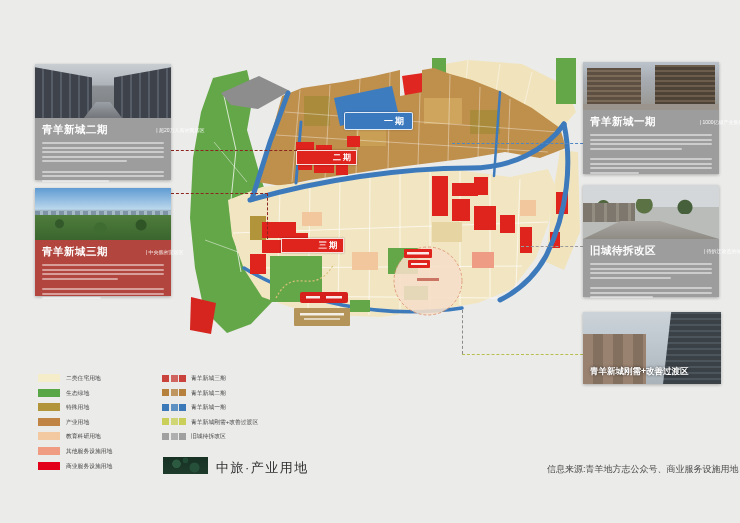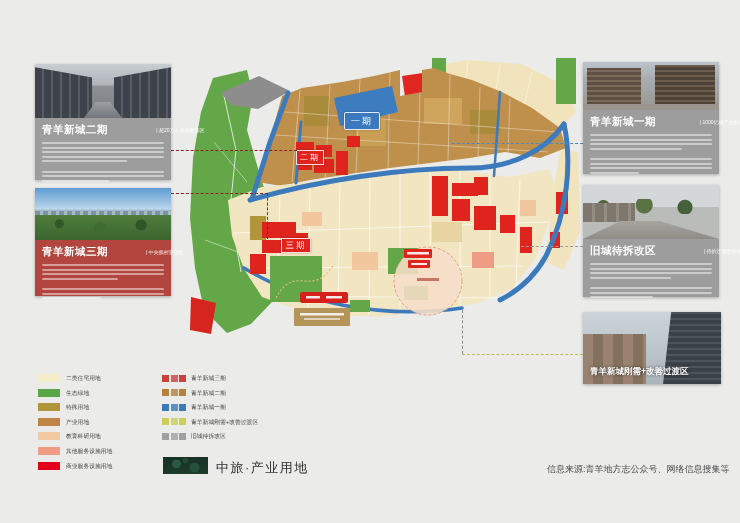--- a/index.html
+++ b/index.html
@@ -35,21 +35,21 @@
   .pd-houses{position:absolute;left:0;top:34%;width:38%;height:34%;background:repeating-linear-gradient(90deg,#7d776d 0 9px,#938c80 9px 12px);}
   .pd-road{position:absolute;bottom:0;width:100%;height:34%;background:linear-gradient(#a8a5a0,#8f8c86);clip-path:polygon(28% 0,56% 0,100% 100%,0 100%);}
   .photo-e{background:linear-gradient(#ccd4da,#b9c2c9 60%,#aab3ba);}
   .pe-tr{position:absolute;right:0;top:0;width:42%;height:100%;background:repeating-linear-gradient(0deg,#3a4147 0 4px,#4c555c 4px 6px);clip-path:polygon(14% 0,100% 0,100% 100%,0 100%);}
   .pe-tl{position:absolute;left:0;top:30%;width:46%;height:70%;background:repeating-linear-gradient(90deg,#9a8270 0 10px,#84705f 10px 20px);}
   .pe-title{position:absolute;left:7px;bottom:6px;color:#fff;font-weight:bold;font-size:8.5px;text-shadow:0 0 3px rgba(0,0,0,.7);white-space:nowrap;}
   
   .dash-h{position:absolute;border-top:1.6px dashed;}
   .dash-v{position:absolute;border-left:1.6px dashed;}
   
-  .badge{position:absolute;color:#fff;font-weight:normal;display:flex;align-items:center;justify-content:center;letter-spacing:2px;border:1px solid rgba(255,255,255,.85);box-shadow:0 0 2px rgba(0,0,0,.3);}
+  .badge{position:absolute;color:#fff;font-weight:bold;display:flex;align-items:center;justify-content:center;letter-spacing:2px;border:1px solid rgba(255,255,255,.85);box-shadow:0 0 2px rgba(0,0,0,.3);padding-left:33px;}
   
   .legend-row{display:flex;align-items:center;margin-bottom:6.6px;height:8px;}
   .sw{width:22px;height:8px;margin-right:6px;flex:0 0 auto;}
   .sw-seg{display:flex;gap:1.5px;width:24px;margin-right:5px;flex:0 0 auto;}
   .sw-seg span{width:7px;height:7px;}
   .sw-seg span:nth-child(2){opacity:.8;}
   .legend-label{font-size:10px;transform:scale(.58);transform-origin:0 50%;white-space:nowrap;color:#3f3f3f;}
   
   .logo-img{position:absolute;left:163px;top:457px;width:45px;height:17px;background:radial-gradient(circle at 30% 40%,#2c5a40 0 12%,transparent 14%),radial-gradient(circle at 70% 62%,#27503a 0 14%,transparent 16%),radial-gradient(circle at 50% 20%,#214a34 0 10%,transparent 12%),linear-gradient(#173124,#1d3b2b);}
   .logo-text{position:absolute;left:216px;top:459px;font-size:13px;color:#2f2f2f;letter-spacing:1.5px;white-space:nowrap;}
@@ -350,13 +350,13 @@
         <span style="background: rgb(160, 160, 160);"></span>
         <span style="background: rgb(160, 160, 160);"></span>
         <span style="background: rgb(160, 160, 160);"></span>
       </span>
       <span class="legend-label">旧城待拆改区</span>
     </div>
 </div>
 
 <div class="logo-img"></div>
 <div class="logo-text">中旅·产业用地</div>
-<div class="source">信息来源:青羊地方志公众号、网络信息搜集等</div>
+<div class="source">信息来源:青羊地方志公众号、商业服务设施用地</div>
 
 </body></html>

